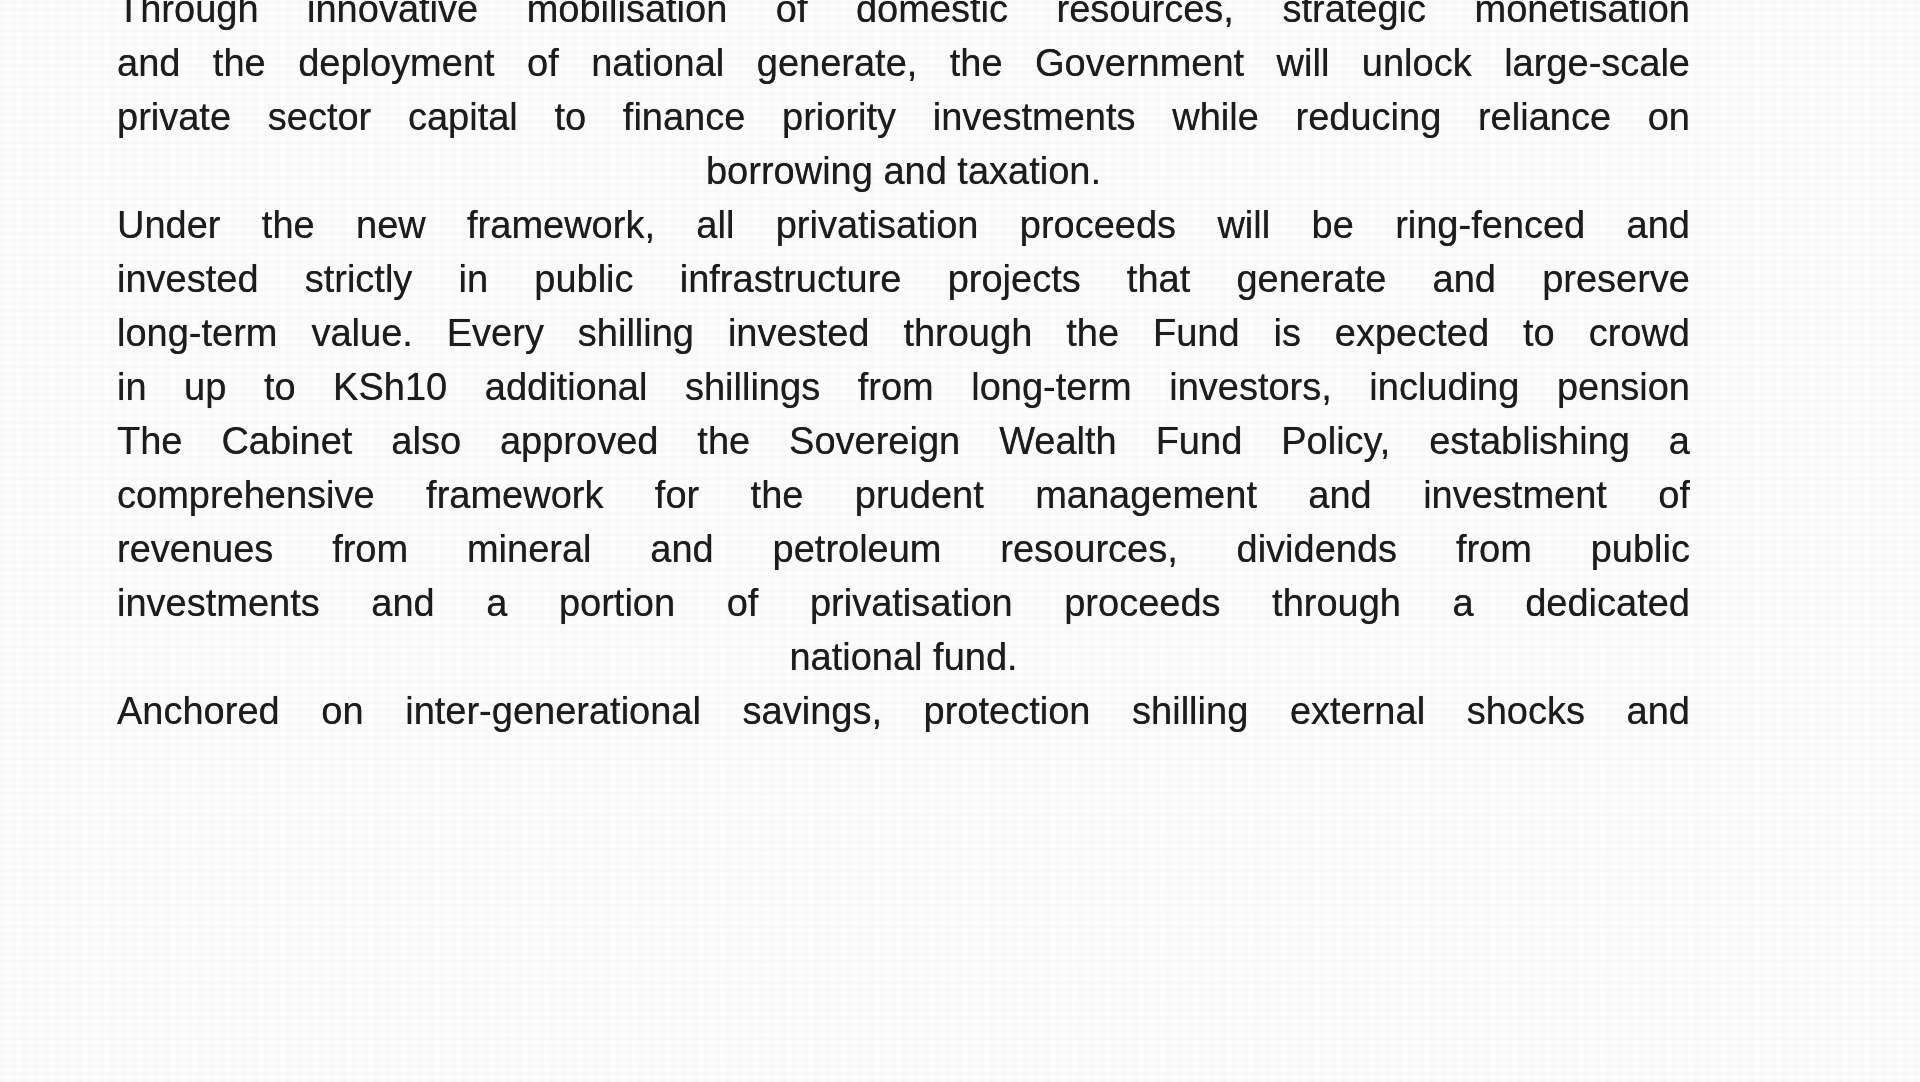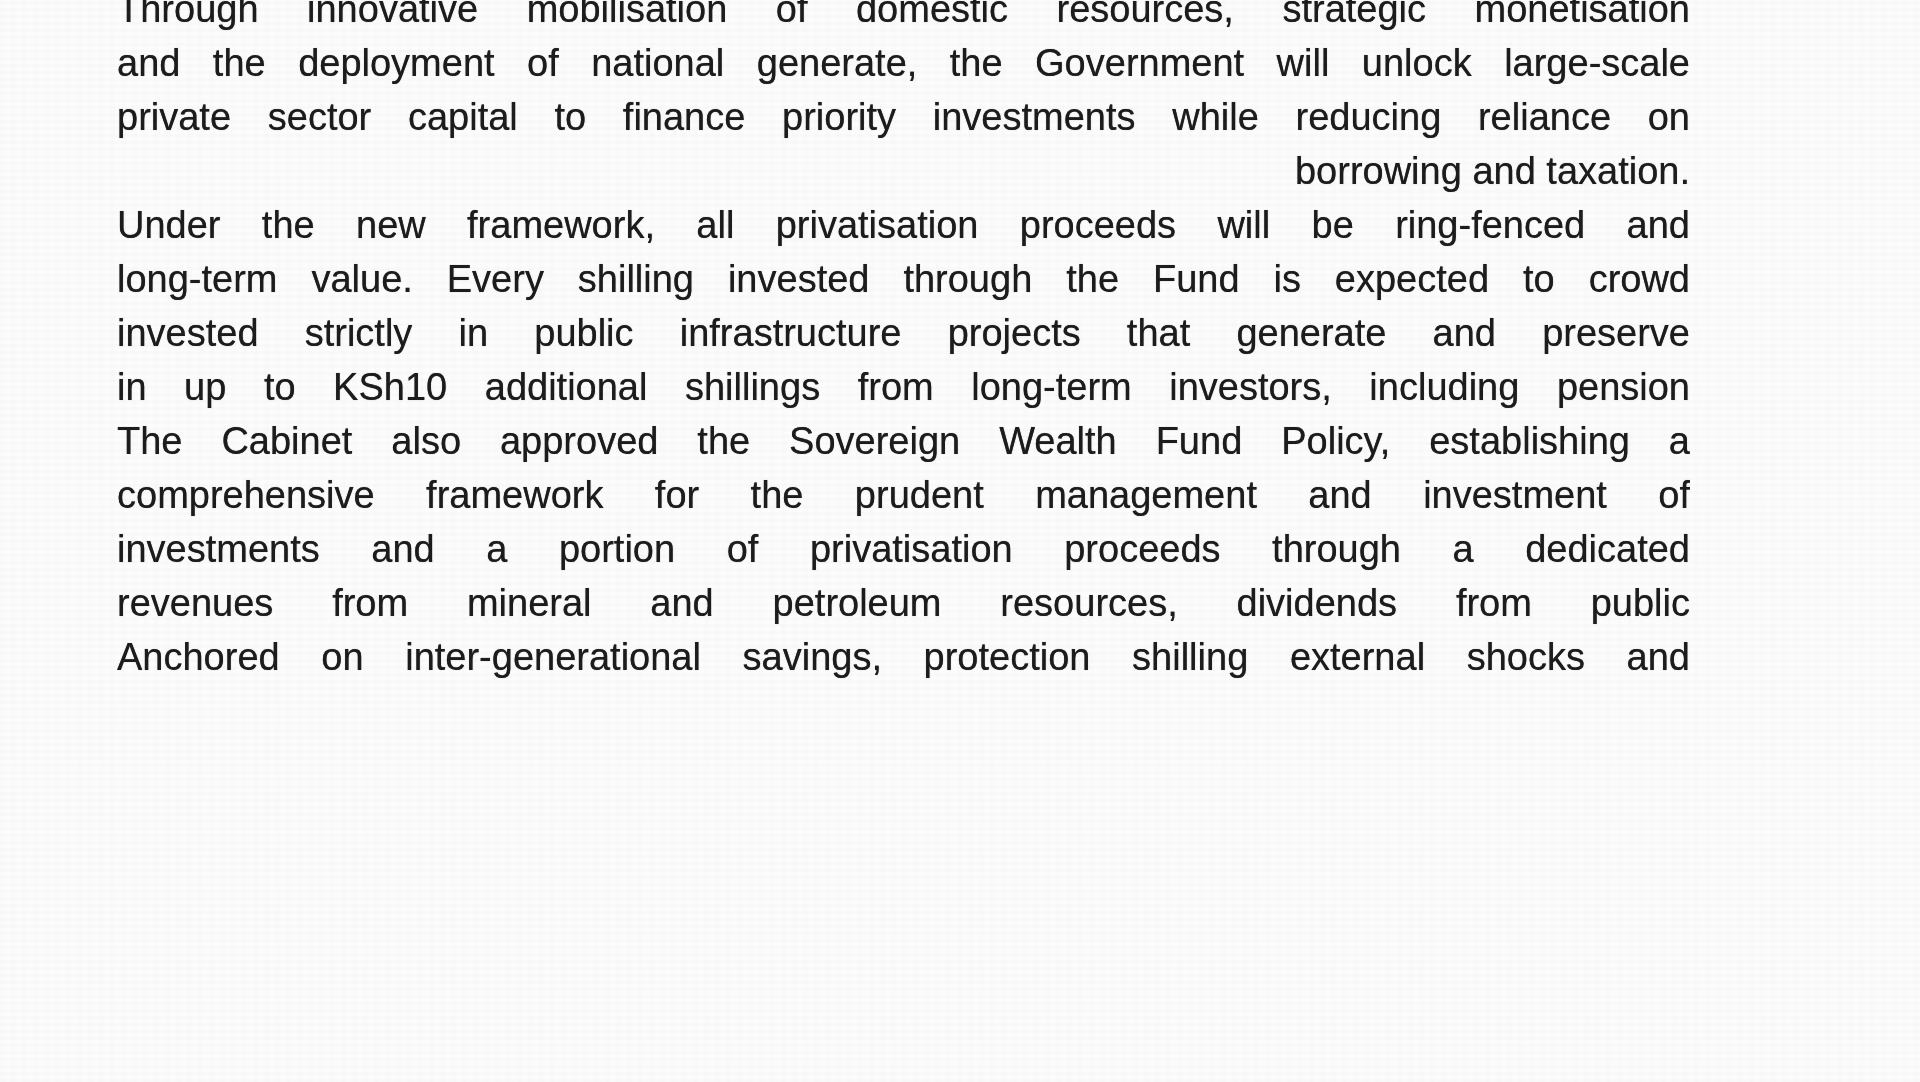--- a/index.html
+++ b/index.html
@@ -39,46 +39,47 @@
     text-align: justify;
     white-space: normal;
   }
   
   .ln.j::after {
     content: "";
     display: inline-block;
     width: 100%;
     height: 0;
   }
-  .ln.e { text-align: right; }
+  .ln.e { text-align: center; }
 </style>
 </head>
 <body>
 
 <div class="page-text">
 
   <div class="para">
     <div class="ln j">Through innovative mobilisation of domestic resources, strategic monetisation</div>
     <div class="ln j">and the deployment of national generate, the Government will unlock large-scale</div>
     <div class="ln j">private sector capital to finance priority investments while reducing reliance on</div>
     <div class="ln e">borrowing and taxation.</div>
   </div>
 
   <div class="para">
     <div class="ln j">Under the new framework, all privatisation proceeds will be ring-fenced and</div>
+    <div class="ln j">invested strictly in public infrastructure projects that generate and preserve</div>
     <div class="ln j">long-term value. Every shilling invested through the Fund is expected to crowd</div>
-    <div class="ln j">invested strictly in public infrastructure projects that generate and preserve</div>
     <div class="ln j">in up to KSh10 additional shillings from long-term investors, including pension</div>
   </div>
 
   <div class="para">
     <div class="ln j">The Cabinet also approved the Sovereign Wealth Fund Policy, establishing a</div>
     <div class="ln j">comprehensive framework for the prudent management and investment of</div>
+    <div class="ln j">revenues from mineral and petroleum resources, dividends from public</div>
     <div class="ln j">investments and a portion of privatisation proceeds through a dedicated</div>
-    <div class="ln j">revenues from mineral and petroleum resources, dividends from public</div>
+    <div class="ln e">national fund.</div>
   </div>
 
   <div class="para">
     <div class="ln j">Anchored on inter-generational savings, protection shilling external shocks and</div>
 
   </div>
 
 </div>
 
 </body></html>

